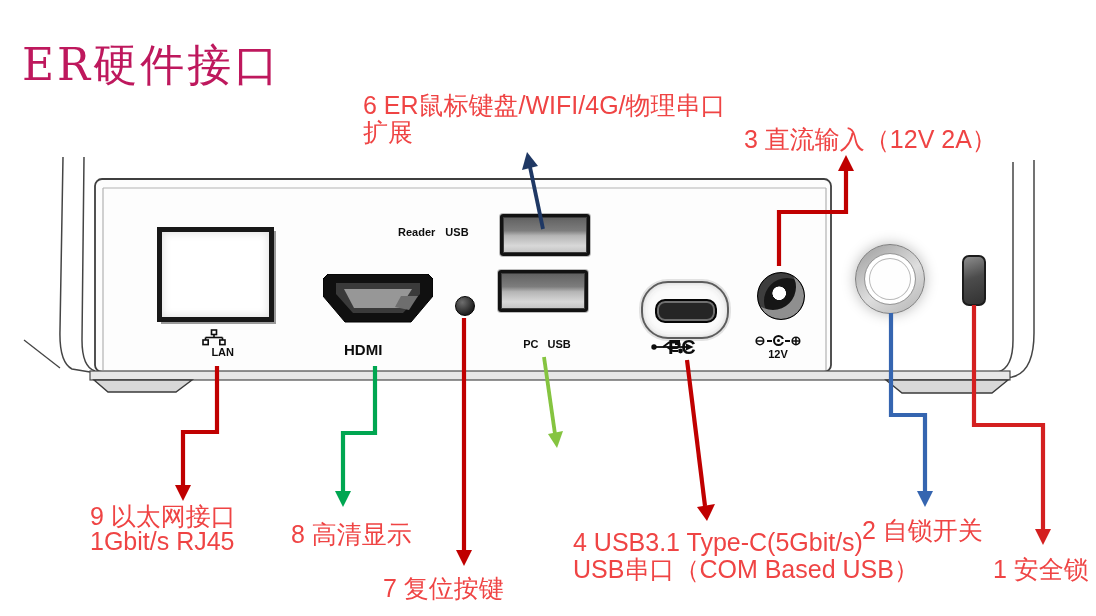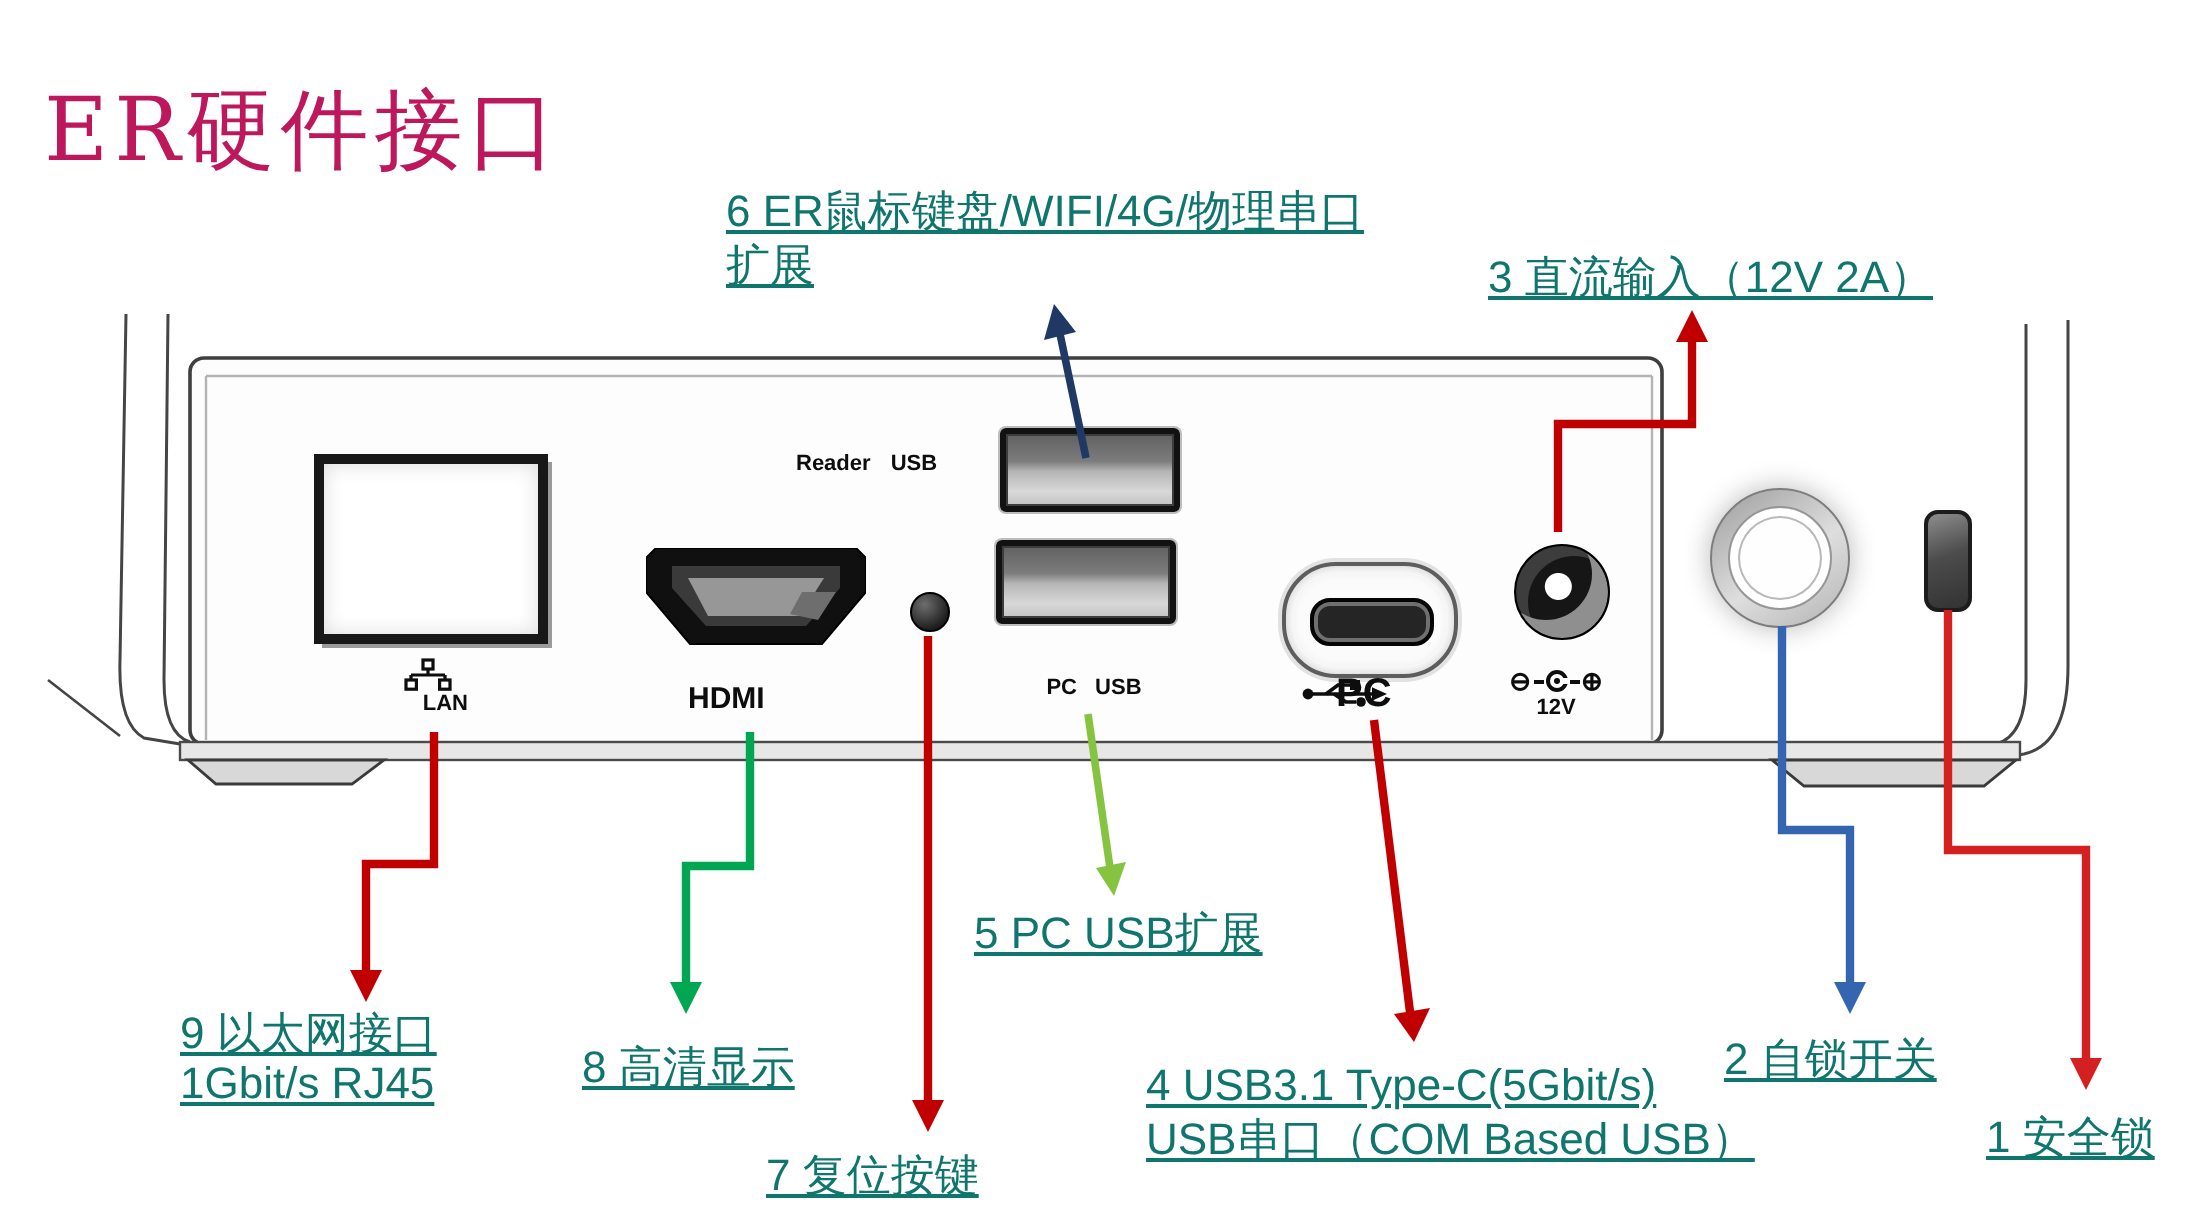--- a/index.html
+++ b/index.html
@@ -3,21 +3,21 @@
 <meta charset="utf-8">
 <style>
   html,body{margin:0;padding:0;background:#fff;}
   #canvas{position:relative;width:1096px;height:616px;background:#ffffff;overflow:hidden;
           font-family:"Liberation Sans",sans-serif;}
   .abs{position:absolute;}
   
   #title{left:22px;top:36px;font-family:"DejaVu Serif",serif;font-size:44px;color:#be185d;
          letter-spacing:3px;font-weight:500;}
   
-  .callout{font-size:22px;color:#0f766e;line-height:26px;white-space:nowrap;text-decoration:underline;}
+  .callout{font-size:25px;color:#ef4444;line-height:26px;white-space:nowrap;}
   
   #lan-port{left:157px;top:227px;width:107px;height:85px;border:5px solid #181818;background:#fff;
             box-shadow:inset 0 0 10px rgba(0,0,0,.14),3px 3px 0 -1px #9a9a9a;}
   .usb-port{width:84px;height:36px;border:3px solid #121212;border-radius:3px;
             background:linear-gradient(180deg,#606060 0%,#7d7d7d 38%,#b5b5b5 52%,#d8d8d8 80%,#c2c2c2 100%);
             box-shadow:0 0 0 1px #bdbdbd,inset 0 0 0 1px #3c3c3c;}
   #reader-usb-port{left:500px;top:214px;}
   #pc-usb-port{left:498px;top:270px;}
   #reset-button{left:455px;top:296px;width:18px;height:18px;border-radius:50%;border:1px solid #000;
             background:radial-gradient(circle at 35% 30%,#6e6e6e,#1e1e1e 72%);}
@@ -204,21 +204,20 @@
 
   <div class="abs callout" style="left:90px;top:504px;z-index:5;line-height:25px;">
     <div>9 以太网接口</div>
     <div>1Gbit/s RJ45</div>
   </div>
 
   <div class="abs callout" style="left:291px;top:521px;z-index:5;">8 高清显示</div>
 
   <div class="abs callout" style="left:383px;top:575px;z-index:5;">7 复位按键</div>
 
-  <div class="abs callout" style="left:487px;top:454px;z-index:5;">5 PC USB扩展</div>
 
   <div class="abs callout" style="left:573px;top:529px;z-index:5;line-height:27px;">
     <div>4 USB3.1 Type-C(5Gbit/s)</div>
     <div>USB串口（COM Based USB）</div>
   </div>
 
   <div class="abs callout" style="left:862px;top:517px;z-index:5;">2 自锁开关</div>
 
   <div class="abs callout" style="left:993px;top:556px;z-index:5;">1 安全锁</div>
 

